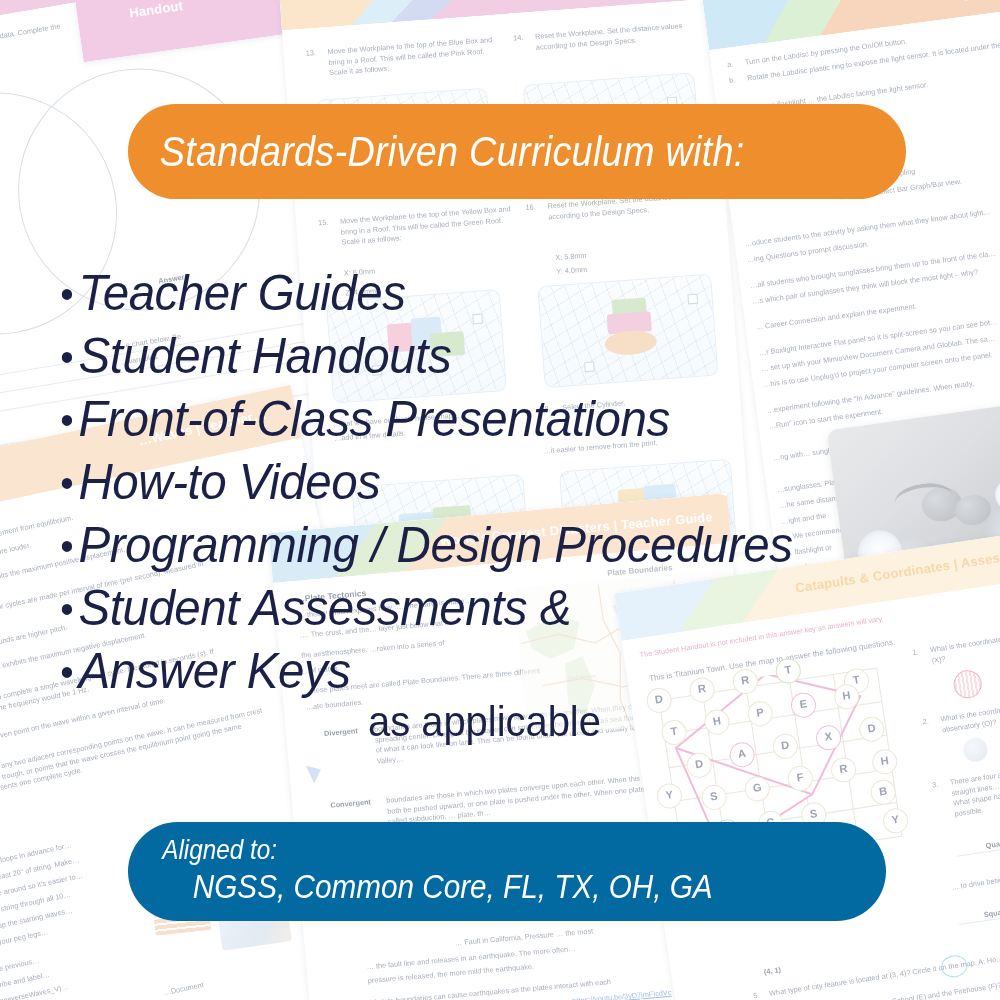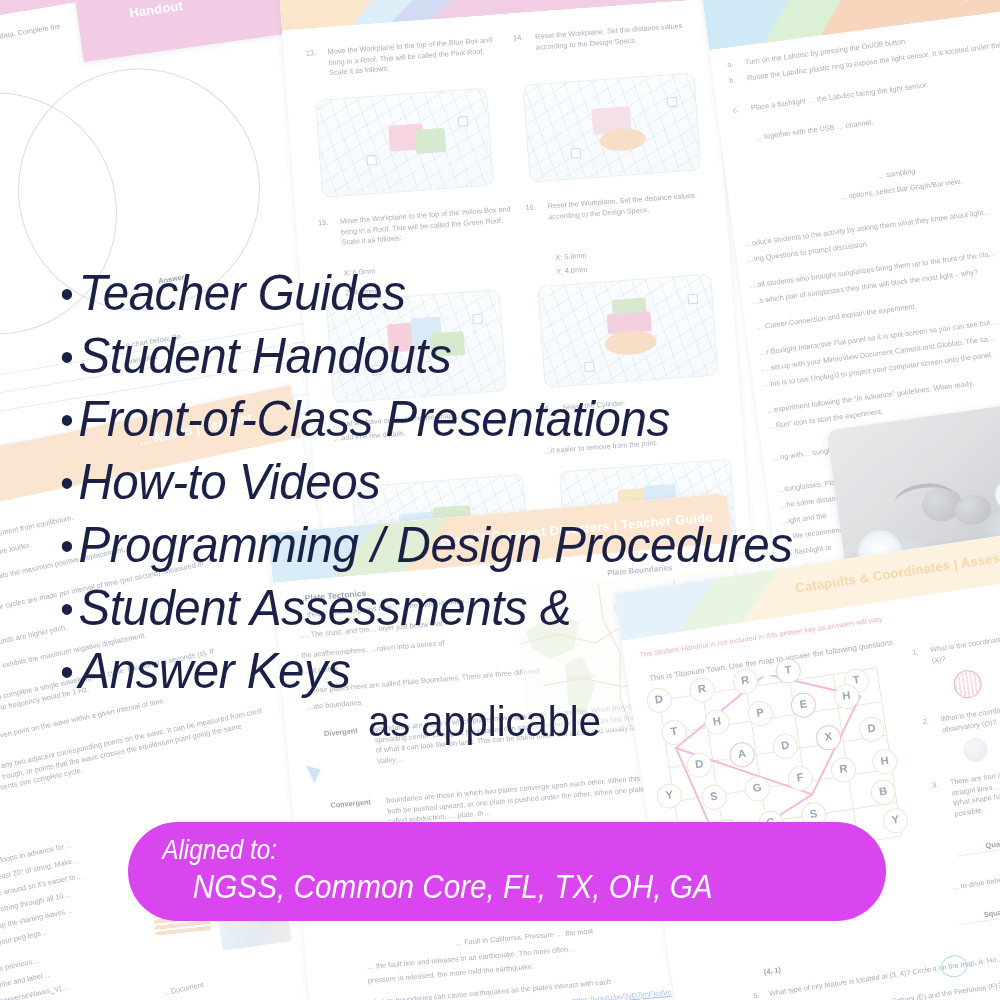--- a/index.html
+++ b/index.html
@@ -74,21 +74,21 @@
   .pill{
     position:absolute;border-radius:999px;display:flex;align-items:center;
   }
   #orange-banner{left:128px;top:104px;width:778px;height:95px;background:#ef8e2c;}
   #orange-banner .label{
     color:#fff;font-style:italic;font-size:43px;font-weight:400;
     padding-left:36px;letter-spacing:.3px;
     font-family:"Liberation Sans","DejaVu Sans",sans-serif;
     transform:scaleX(.88);transform-origin:left center;white-space:nowrap;
   }
-  #pink-banner{left:128px;top:822px;width:758px;height:99px;background:#d946ef;
+  #pink-banner{left:128px;top:822px;width:758px;height:99px;background:#0369a1;
      flex-direction:column;align-items:flex-start;justify-content:center;}
   #pink-banner .l1{color:#fff;font-style:italic;font-size:27px;padding-left:38px;
      transform:scaleX(.9);transform-origin:left center;white-space:nowrap;line-height:1.1;}
   #pink-banner .l2{color:#fff;font-style:italic;font-size:33px;padding-left:72px;
      transform:scaleX(.9);transform-origin:left center;white-space:nowrap;line-height:1.25;}
 
   #bullet-list{position:absolute;left:60px;top:262px;width:900px;font-style:italic;}
   .bullet{
     display:block;color:#1b2047;white-space:nowrap;
     font-size:50px;line-height:62px;letter-spacing:-.5px;
@@ -464,20 +464,23 @@
       <div style="position:absolute;left:268px;top:408px;width:24px;height:20px;border-radius:50%;
                   border:1.6px solid #6fc0e0;"></div>
 
       <div class="txt" style="left:88px;top:440px;width:370px;">How many city blocks are between the School (E) and the Firehouse (F)? …coordinates of each and show your work for calculating the distance bet…</div>
 
     </div>
 
     <div class="wash"></div>
   </div>
 
+  <div class="pill" id="orange-banner">
+    <span class="label">Standards-Driven Curriculum with:</span>
+  </div>
 
   <div id="bullet-list">
     <div class="bullet">
       <span class="dot">•</span><span>Teacher Guides</span>
     </div>
     <div class="bullet">
       <span class="dot">•</span><span>Student Handouts</span>
     </div>
     <div class="bullet">
       <span class="dot">•</span><span>Front-of-Class Presentations</span>

